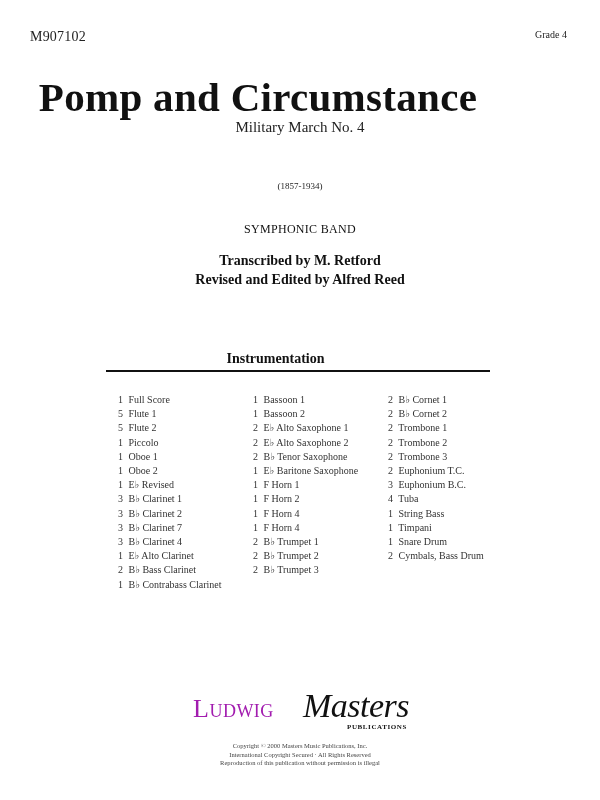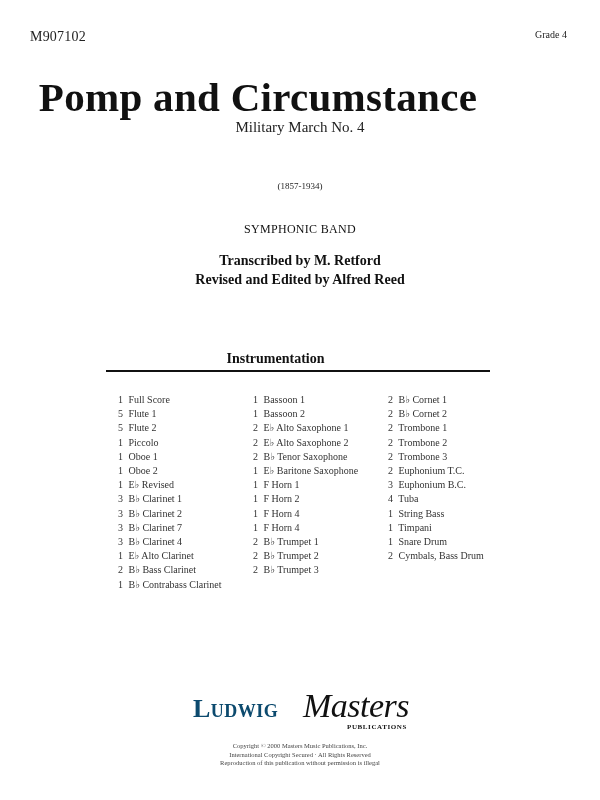--- a/index.html
+++ b/index.html
@@ -145,24 +145,24 @@
       left: 193px;
       top: 688px;
       width: 220px;
       height: 48px;
     }
     .logo-ludwig {
       position: absolute;
       left: 0; top: 6px;
       font-family: "Liberation Serif", "DejaVu Serif", serif;
       font-size: 26px;
-      font-weight: bold;
+      font-weight: normal;
       letter-spacing: 0.5px;
       line-height: 30px;
-      color: #0c4a6e;
+      color: #a21caf;
       font-variant: small-caps;
     }
     .logo-masters {
       position: absolute;
       left: 110px; top: 0px;
       font-family: "Liberation Serif", "DejaVu Serif", serif;
       font-size: 34px;
       font-style: italic;
       line-height: 36px;
       color: #111;

